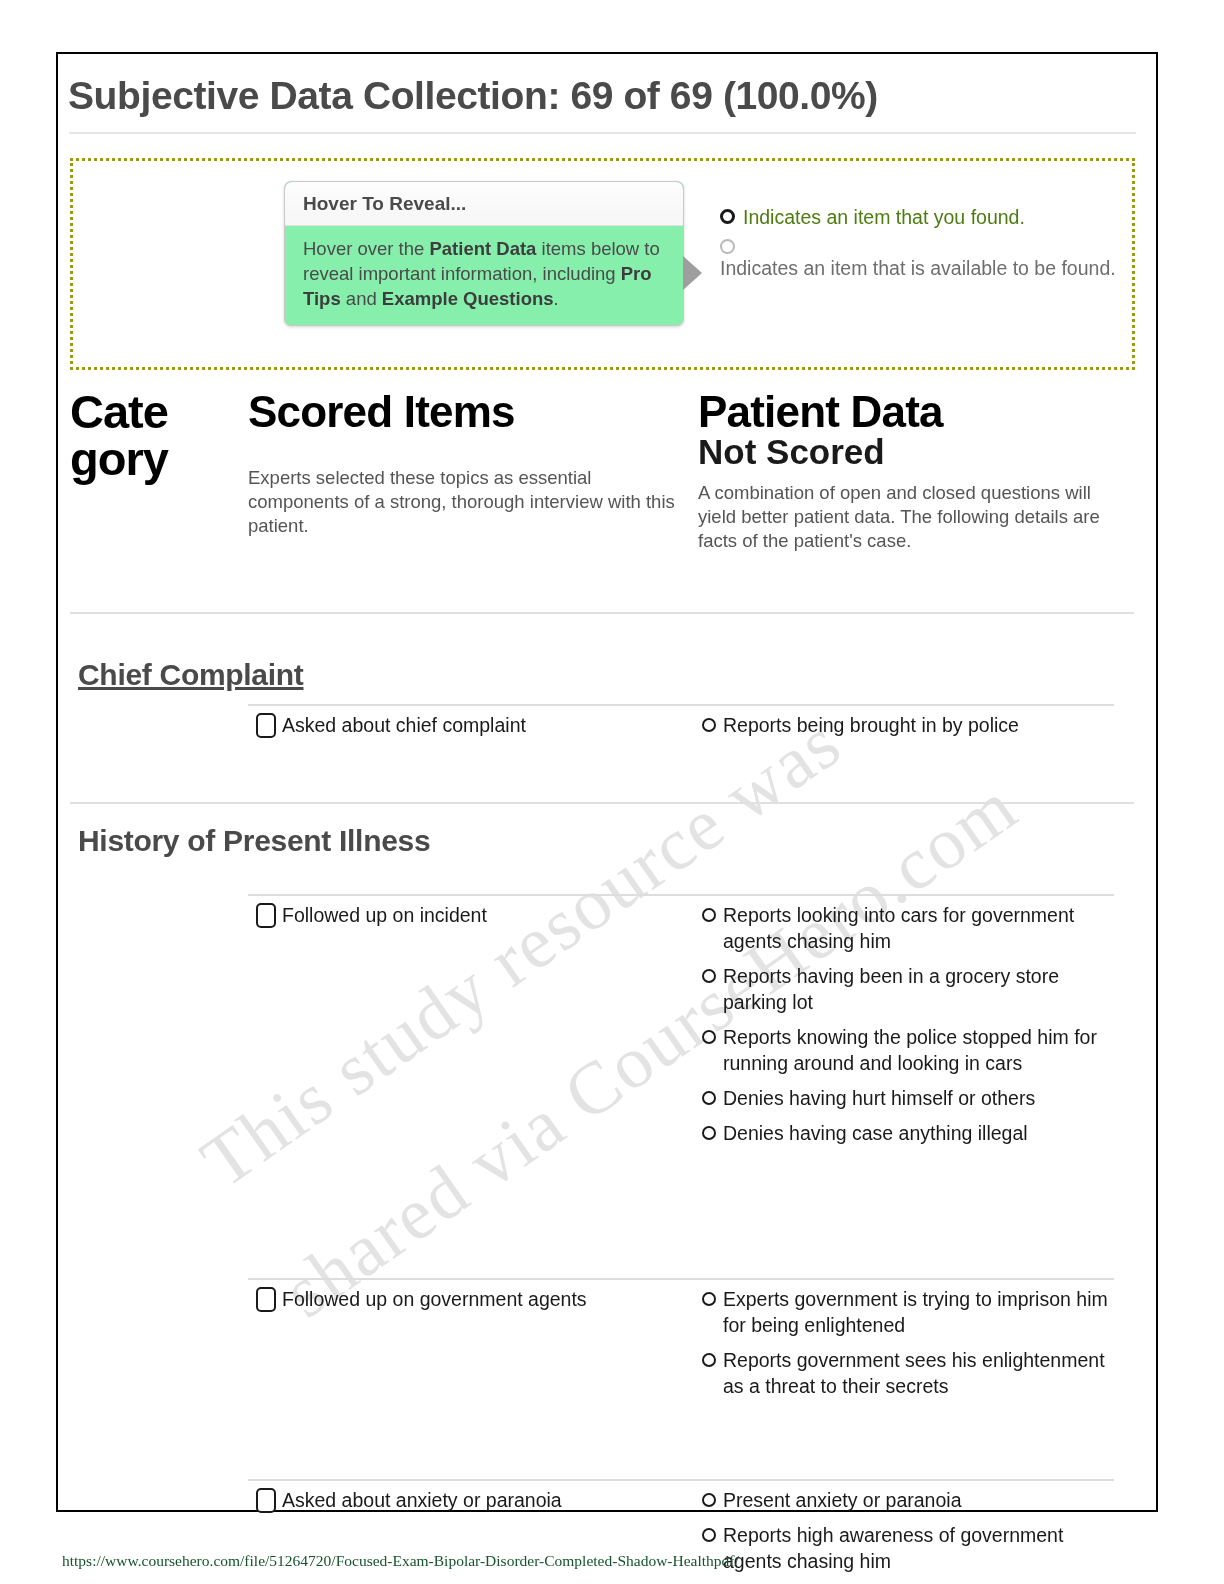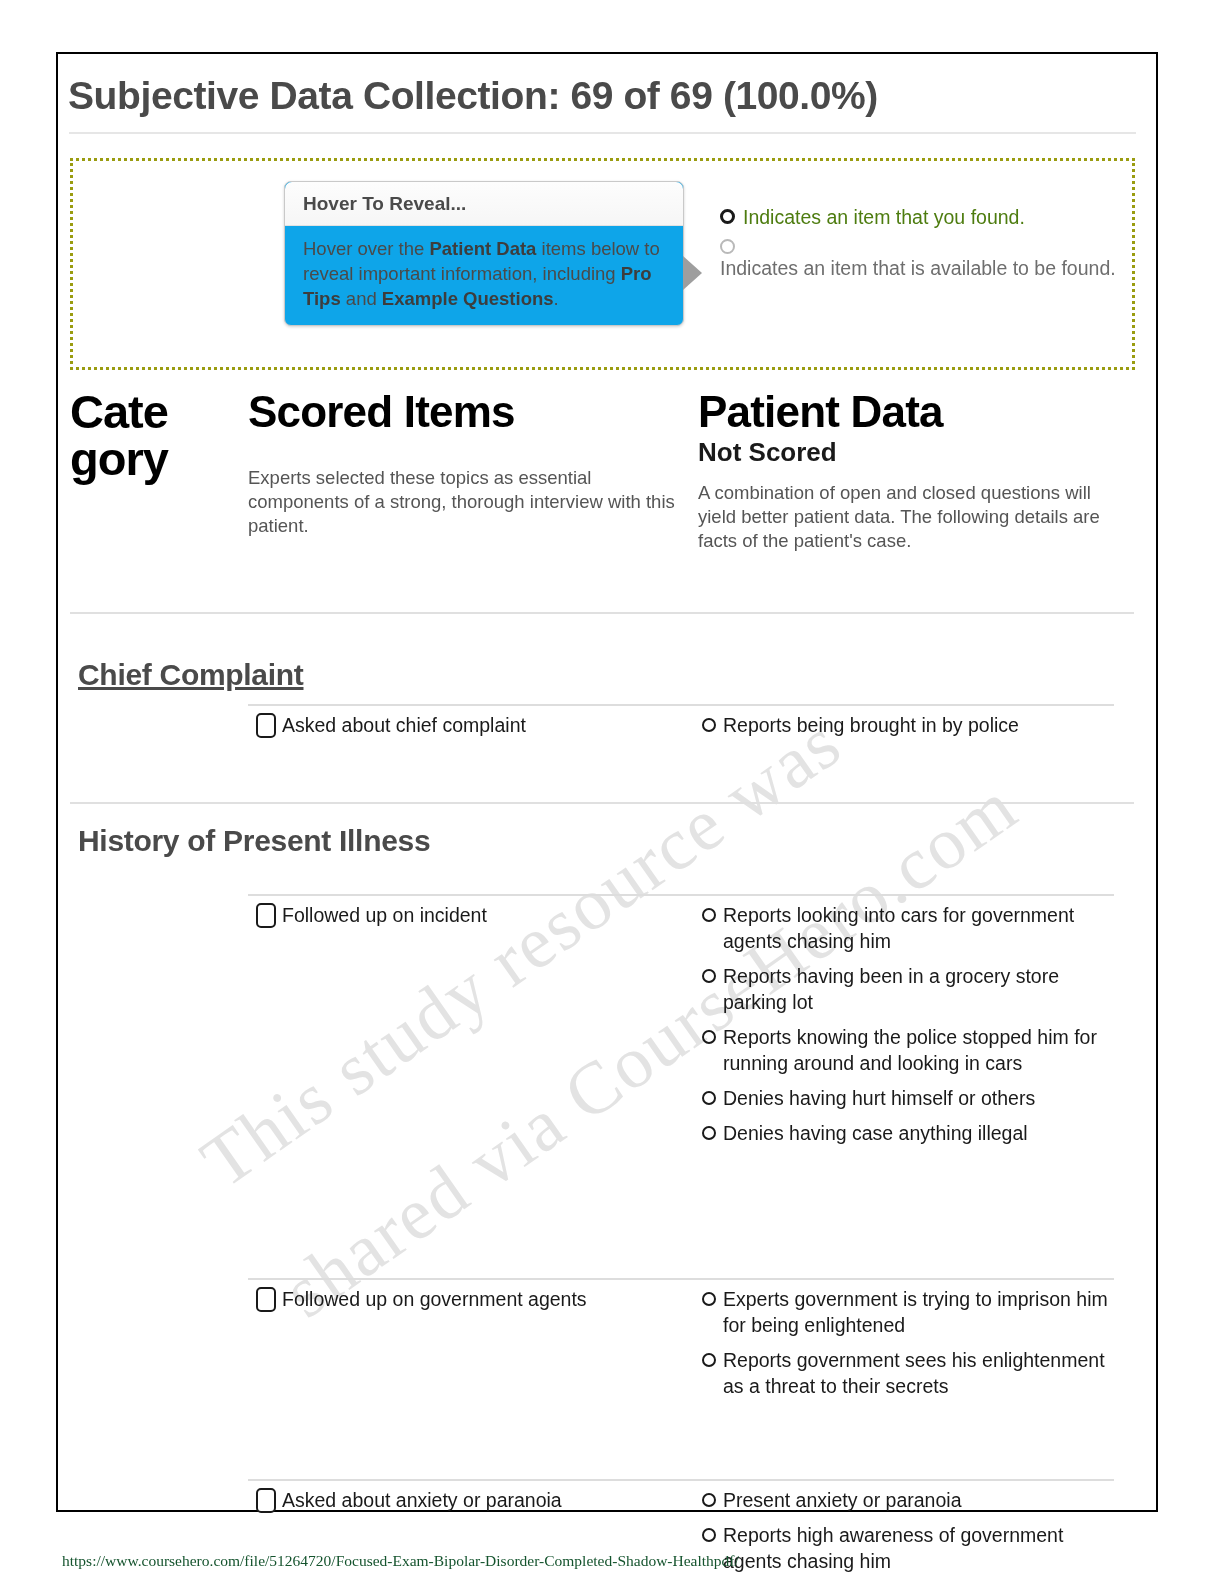--- a/index.html
+++ b/index.html
@@ -100,21 +100,21 @@
   }
 
   
   #hover-tooltip {
     position: absolute;
     left: 211px;
     top: 20px;
     width: 400px;
     border: 1px solid #c9c9c9;
     border-radius: 7px;
-    background: #0ea5e9;
+    background: #86efac;
     box-shadow: 0 1px 3px rgba(0,0,0,0.18);
     box-sizing: border-box;
   }
   #tooltip-header {
     padding: 11px 18px 10px 18px;
     font-size: 19px;
     font-weight: bold;
     color: #4a4a4a;
     border-bottom: 1px solid #e2e2e2;
     border-radius: 7px 7px 0 0;
@@ -189,21 +189,21 @@
     width: 430px;
   }
   .col-h1 {
     font-size: 44px;
     font-weight: bold;
     color: #000000;
     line-height: 48px;
     letter-spacing: -0.8px;
   }
   .col-h2 {
-    font-size: 26px;
+    font-size: 35px;
     font-weight: bold;
     color: #1a1a1a;
     line-height: 30px;
     margin-top: 1px;
   }
   .col-desc {
     margin-top: 14px;
     font-size: 18.5px;
     line-height: 24px;
     color: #555555;

